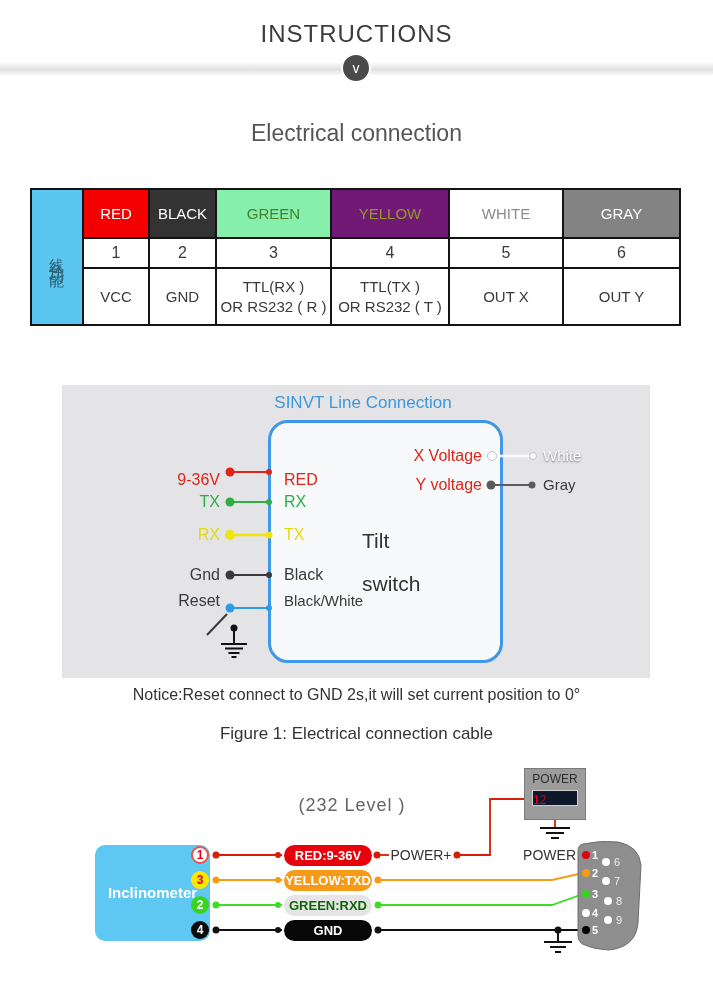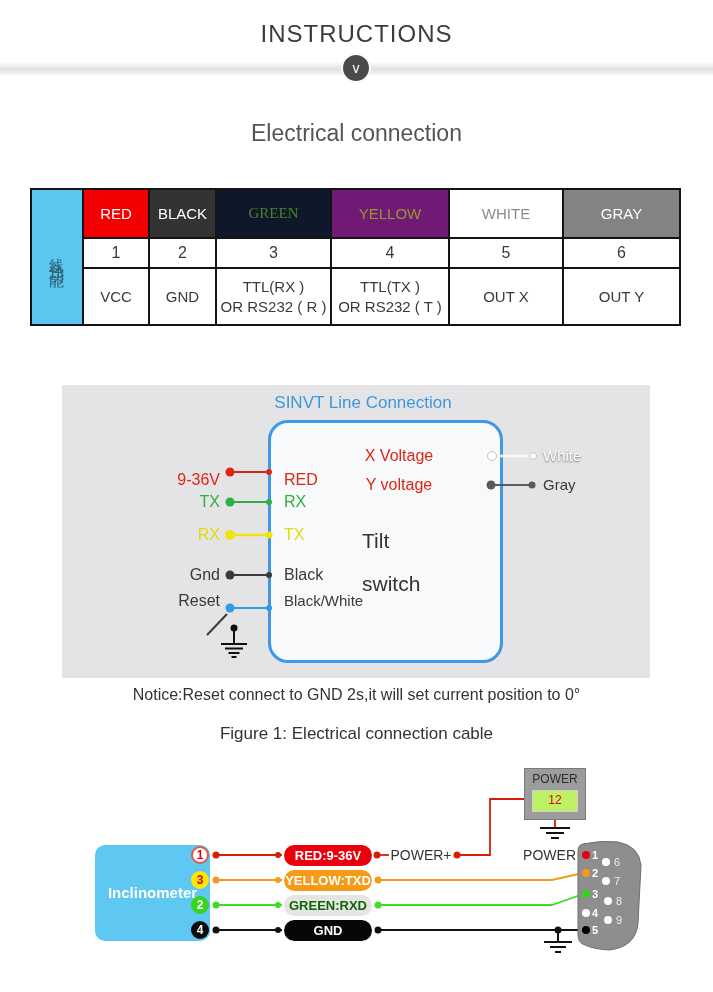--- a/index.html
+++ b/index.html
@@ -20,39 +20,39 @@
     font-size:23px;color:#555;}
 
   
   .wire-table{position:absolute;left:30px;top:188px;border-collapse:collapse;table-layout:fixed;}
   .wire-table td{border:2px solid #141414;text-align:center;vertical-align:middle;padding:0;overflow:hidden;}
   .vlabel{background:#5bc6f0;color:#2f6076;font-size:15px;}
   .vtext{writing-mode:vertical-rl;text-orientation:upright;letter-spacing:5px;line-height:1;}
   .hdr{height:47px;font-size:15px;}
   .h-red{background:#f40000;color:#fff;}
   .h-black{background:#333;color:#fff;}
-  .h-green{background:#0f172a;color:#47812c;font-family:Liberation Serif, serif;}
+  .h-green{background:#86efac;color:#47812c;}
   .h-yellow{background:#701a75;color:#97972e;}
   .h-white{background:#fff;color:#8c8c8c;}
   .h-gray{background:#838383;color:#fff;}
   .pin-row td{height:28px;font-size:16px;background:#fff;color:#3a3a3a;}
   .fn-row td{height:55px;font-size:15px;background:#fff;color:#3a3a3a;line-height:20px;}
 
   
   .sinvt{position:absolute;left:62px;top:385px;width:588px;height:293px;background:#e4e4e6;}
   .sinvt-title{position:absolute;top:8px;left:0;width:100%;text-align:center;
     font-size:17px;color:#3d97dc;padding-left:7px;}
   .tilt-box{position:absolute;left:206px;top:35px;width:235px;height:243px;box-sizing:border-box;
     border:3px solid #3f97e8;border-radius:20px;background:#f8f9fb;}
   .slabel{position:absolute;height:20px;line-height:20px;font-size:16px;white-space:nowrap;}
   .lext{left:0;width:158px;text-align:right;}
   .lint{left:222px;width:130px;text-align:left;}
   .t0{top:77px;margin-top:8px;}.t1{top:107px;}.t2{top:140px;}.t3{top:180px;}.t4{top:206px;}
   .o0{top:61px;}.o1{top:90px;}
-  .oint{left:284px;width:106px;text-align:center;}
+  .oint{left:314px;width:106px;text-align:right;}
   .oext{left:481px;width:100px;text-align:left;font-size:15px;}
   .c-red{color:#dd2518;}
   .c-green{color:#2fae44;}
   .c-yellow{color:#e3da10;}
   .c-dark{color:#3a3a3a;}
   .c-white{color:#fff;text-shadow:0 1px 2px rgba(90,90,90,.85);}
   .bw{font-size:15px;}
   .tilt-line{position:absolute;left:300px;font-size:21px;color:#333;}
   .tl1{top:144px;}.tl2{top:187px;}
   .sinvt-svg{position:absolute;left:0;top:0;}
@@ -62,22 +62,22 @@
   .figcap{position:absolute;top:724px;left:0;width:100%;text-align:center;font-size:17px;color:#333;}
 
   
   .rs232{position:absolute;left:0;top:755px;width:713px;height:237px;}
   .rs232-svg{position:absolute;left:0;top:0;}
   .level-label{position:absolute;left:252px;top:40px;width:200px;text-align:center;
     font-size:18px;color:#666;letter-spacing:1px;}
   .power-box{position:absolute;left:524px;top:13px;width:62px;height:52px;box-sizing:border-box;
     background:#9c9c9c;border:1px solid #7a7a7a;}
   .power-box-label{margin-top:3px;text-align:center;font-size:12px;color:#2e2e2e;}
-  .power-box-value{position:absolute;left:7px;top:21px;width:46px;height:22px;background:#bef264;
-    border:1px solid #cfcfcf;color:#e00013;font-size:12px;text-align:center;line-height:18px;box-sizing:border-box;}
+  .power-box-value{position:absolute;left:7px;top:21px;width:46px;height:16px;background:#0f172a;
+    border:1px solid #cfcfcf;color:#e00013;font-size:12px;text-align:left;line-height:18px;box-sizing:border-box;}
   .power-plus{position:absolute;left:388px;top:92px;width:66px;text-align:center;font-size:14px;color:#333;}
   .db9-power{position:absolute;left:520px;top:92px;width:56px;text-align:right;font-size:14px;color:#333;}
   .inclinometer{position:absolute;left:95px;top:90px;width:115px;height:96px;background:#5ec8f2;
     border-radius:10px;color:#fff;font-weight:bold;font-size:15px;text-align:center;line-height:96px;}
   .pin-circle{position:absolute;left:191px;width:18px;height:18px;border-radius:50%;box-sizing:border-box;
     text-align:center;font-size:12px;font-weight:bold;line-height:18px;}
   .pc-1{top:91px;background:#fff;color:#e00013;border:2px solid #e8554a;line-height:14px;}
   .pc-3{top:116px;background:#ffe600;color:#e00013;}
   .pc-2{top:141px;background:#38d41f;color:#fff;}
   .pc-4{top:166px;background:#0a0a0a;color:#fff;}
@@ -289,20 +289,21 @@
       <text x="592" y="143" font-size="11" font-weight="bold" fill="#fff">3</text>
       <text x="592" y="162" font-size="11" font-weight="bold" fill="#fff">4</text>
       <text x="592" y="179" font-size="11" font-weight="bold" fill="#fff">5</text>
       <text x="614" y="111" font-size="11" fill="#efefef">6</text>
       <text x="614" y="130" font-size="11" fill="#efefef">7</text>
       <text x="616" y="150" font-size="11" fill="#efefef">8</text>
       <text x="616" y="169" font-size="11" fill="#efefef">9</text>
     </g>
   </svg>
 
+  <div class="level-label">(232 Level )</div>
 
   <div class="power-box">
     <div class="power-box-label">POWER</div>
     <div class="power-box-value">12</div>
   </div>
 
   <div class="power-plus">POWER+</div>
   <div class="db9-power">POWER</div>
 
   <div class="inclinometer">Inclinometer</div>

